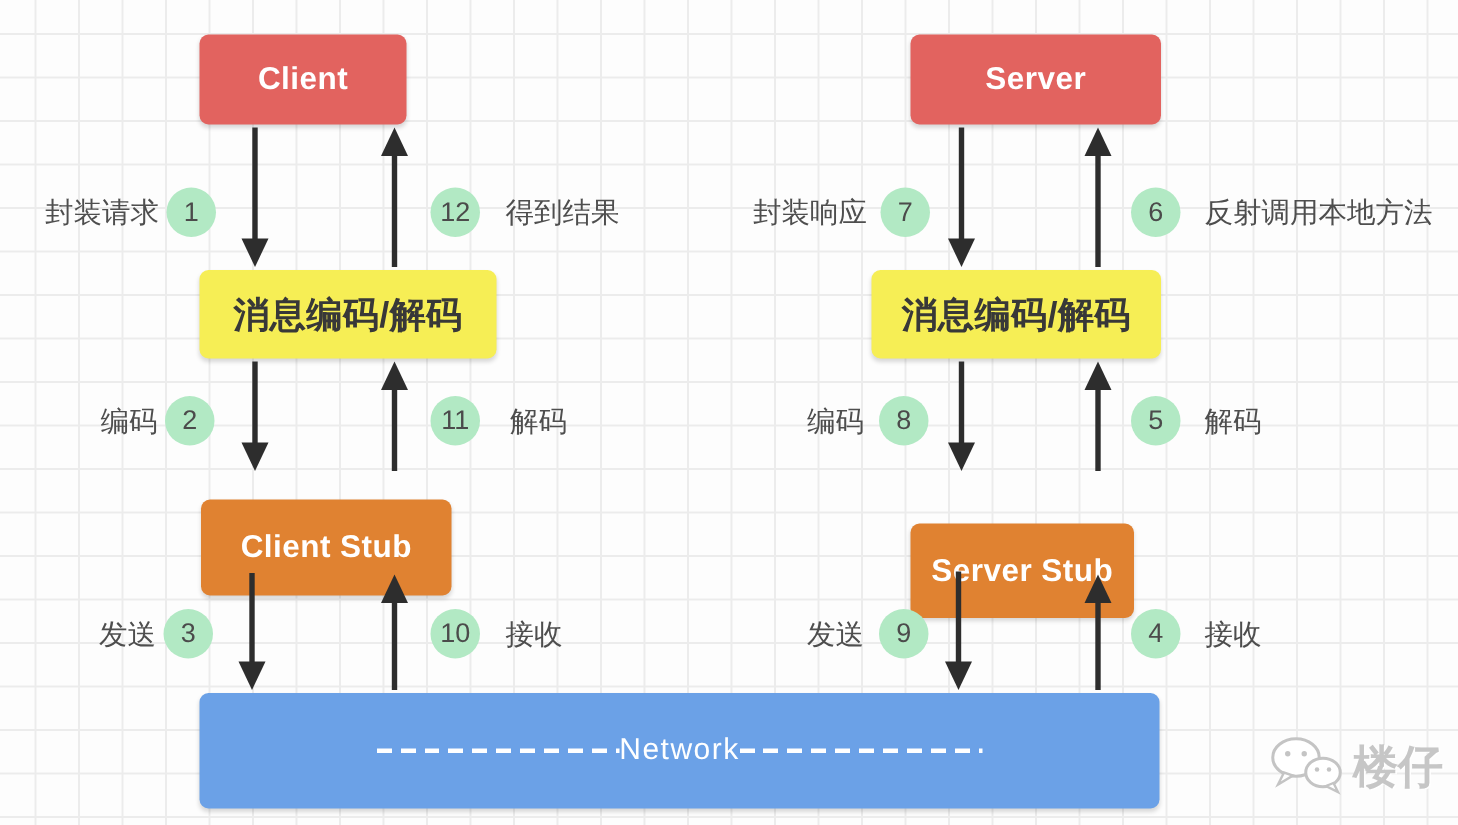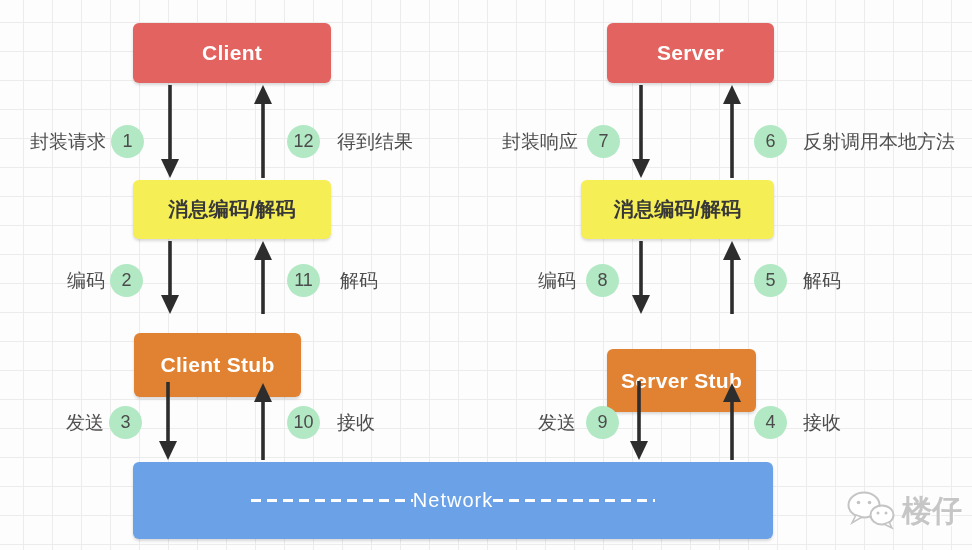--- a/index.html
+++ b/index.html
@@ -18,21 +18,21 @@
   .box{
     position:absolute;
     display:flex;align-items:center;justify-content:center;
     border-radius:6px;
     color:#ffffff;
     font-size:21px;font-weight:600;
     box-shadow:0 2px 3px rgba(0,0,0,0.15);
     letter-spacing:.3px;
   }
   .endpoint{background:#e2635f;}
-  .codec{background:#f6ee55;color:#383838;font-size:20px;font-weight:700;}
+  .codec{background:#f6ee55;color:#383838;font-size:24px;font-weight:700;}
   .stub{background:#e08231;margin-top:17px;}
   .network{
     background:#6ba1e7;
     font-size:20px;font-weight:500;letter-spacing:1px;
   }
   .dash{
     width:162px;height:3px;
     background-image:repeating-linear-gradient(90deg,#ffffff 0 10px,transparent 10px 16px);
   }
   .circle{
@@ -55,21 +55,21 @@
     color:#c6c6c6;
     font-size:30px;font-weight:700;
     text-shadow:1px 1px 0 #ffffff;
   }
 </style>
 </head>
 <body>
 
 <div class="stage">
 
-  <div class="box endpoint" style="left:133px;top:23px;width:198px;height:60px;">Client</div>
+  <div class="box endpoint" style="left:133px;top:23px;width:138px;height:60px;">Client</div>
   <div class="box endpoint" style="left:607px;top:23px;width:167px;height:60px;text-align:center;">Server</div>
 
   <div class="box codec" style="left:133px;top:180px;width:198px;height:59px;">消息编码/解码</div>
   <div class="box codec" style="left:581px;top:180px;width:193px;height:59px;">消息编码/解码</div>
 
   <div class="box stub" style="left:134px;top:316px;width:167px;height:64px;">Client Stub</div>
   <div class="box stub" style="left:607px;top:332px;width:149px;height:63px;">Server Stub</div>
 
   <div class="box network" style="left:133px;top:462px;width:640px;height:77px;">
     <span class="dash"></span>

